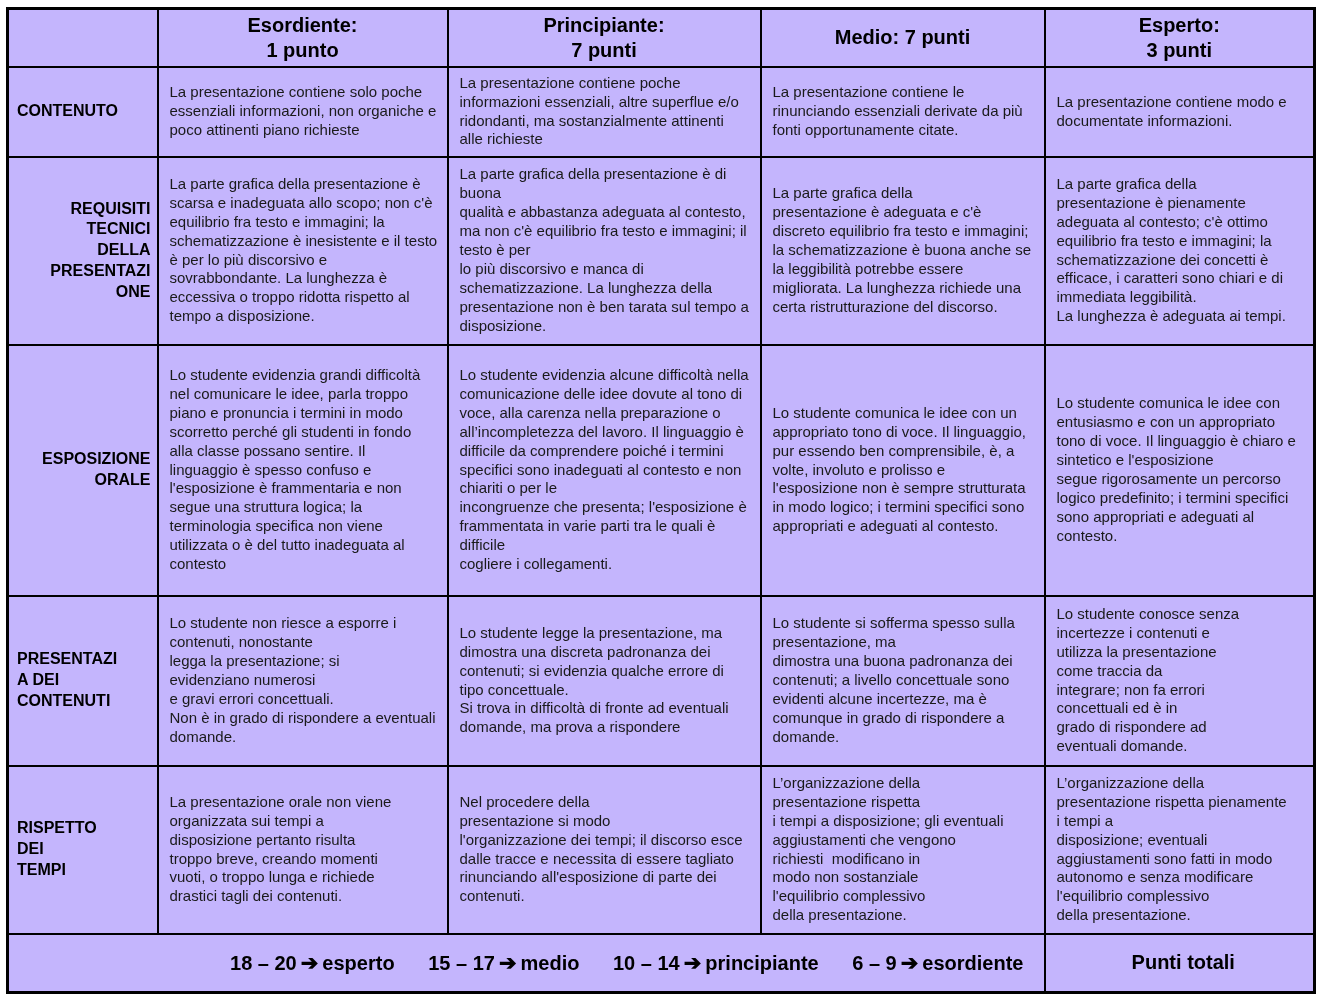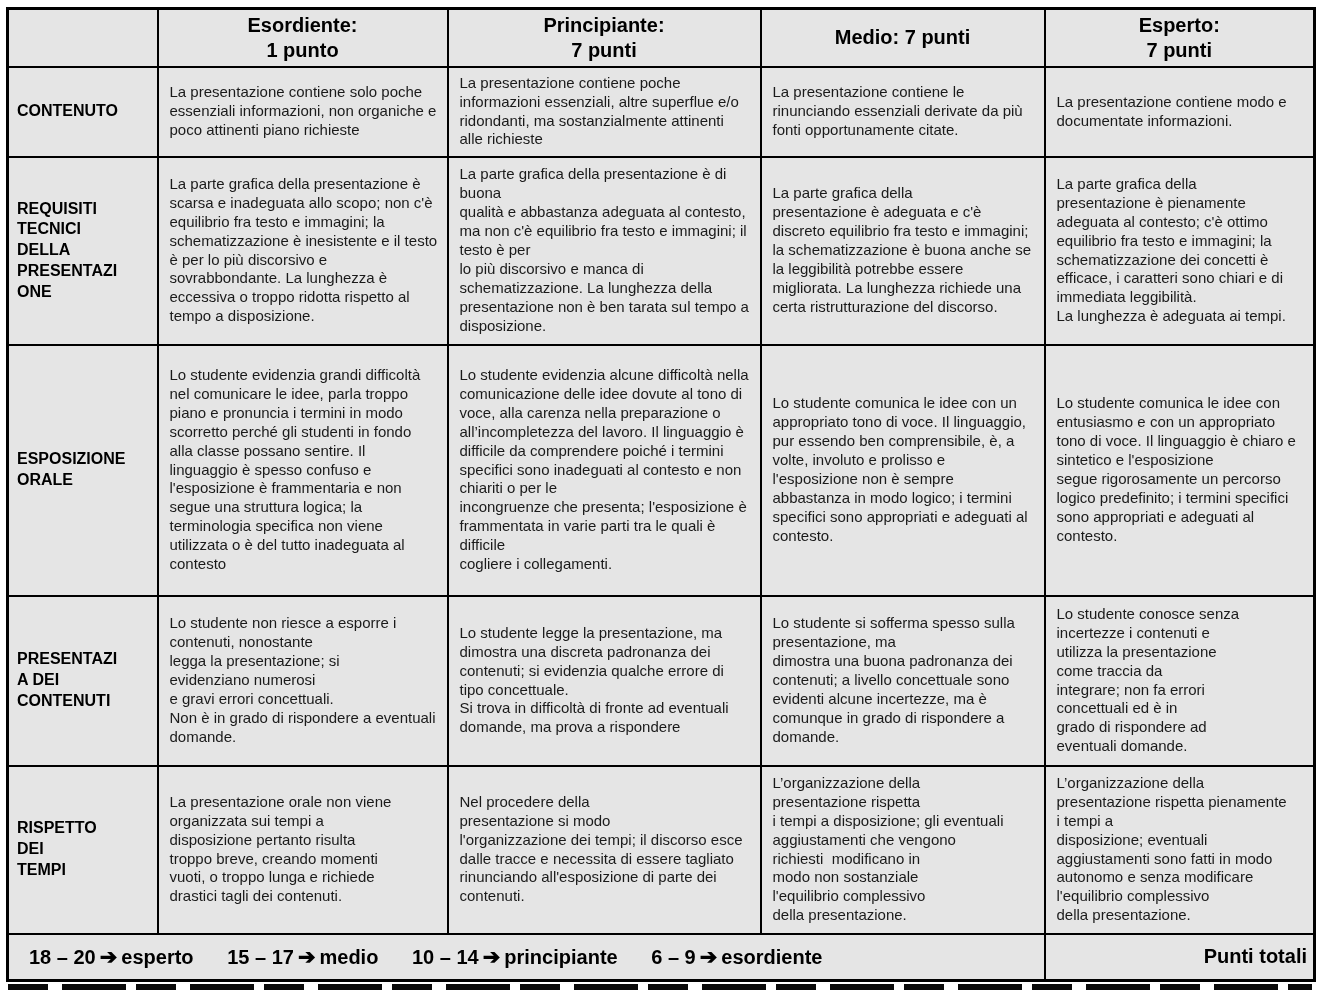--- a/index.html
+++ b/index.html
@@ -2,21 +2,21 @@
 <html><head>
 <meta charset="utf-8">
 <style>
   html,body { margin:0; padding:0; background:#ffffff; }
   body { font-family:"Liberation Sans", sans-serif; color:#111; }
   .sheet { width:1320px; height:995px; box-sizing:border-box; padding:7px 6px 0 6px; }
   table.rubric {
     border-collapse:collapse;
     table-layout:fixed;
     width:1307px;
-    background:#e5e5e5;
+    background:#c4b5fd;
     border:3px solid #000;
   }
   table.rubric td, table.rubric th {
     border:2px solid #000;
     vertical-align:middle;
     box-sizing:border-box;
     overflow:hidden;
   }
   th.colhead {
     font-size:20px;
@@ -29,38 +29,38 @@
   }
   td.rowlabel {
     font-weight:bold;
     font-size:16px;
     line-height:1.3;
     white-space:pre-line;
     padding:4px 6px 4px 8px;
     color:#000;
     overflow-wrap:break-word;
   }
-  td.rowlabel.al-center { text-align:left; }
+  td.rowlabel.al-center { text-align:right; }
   td.rowlabel.al-left { text-align:left; }
   td.cell {
     font-size:15px;
     line-height:1.26;
     padding:6px 9px 6px 11px;
     white-space:pre-wrap;
     text-align:left;
     color:#1a1a1a;
     overflow-wrap:break-word;
   }
   tr.footer-row td {
     font-size:20px;
     font-weight:bold;
     color:#000;
   }
-  td.legend-cell { text-align:left; padding:10px 6px; }
-  td.total-cell { text-align:right; padding:4px 6px 4px 14px; }
+  td.legend-cell { text-align:right; padding:16px 6px; }
+  td.total-cell { text-align:center; padding:4px 6px 4px 14px; }
   .legend-item { display:inline-block; margin:0 14px; white-space:nowrap; }
   .legend-item .arrow { margin:0 4px; font-size:21px; }
   .bottom-dash {
     height:6px;
     margin:2px 2px 0 2px;
     background:repeating-linear-gradient(90deg,#0a0a0a 0 40px, #ffffff 40px 54px, #0a0a0a 54px 118px, #ffffff 118px 128px);
   }
 </style>
 </head>
 <body>
@@ -77,21 +77,21 @@
 
     <tbody>
         <tr style="height:58px;">
       <th class="colhead"></th>
       <th class="colhead">Esordiente:
 1 punto</th>
       <th class="colhead">Principiante:
 7 punti</th>
       <th class="colhead">Medio: 7 punti</th>
       <th class="colhead">Esperto:
-7 punti</th>
+3 punti</th>
     </tr>
 
     <tr style="height:90px;">
       <td class="rowlabel al-left">CONTENUTO</td>
       <td class="cell">La presentazione contiene solo poche essenziali informazioni, non organiche e poco attinenti piano richieste</td>
       <td class="cell">La presentazione contiene poche informazioni essenziali, altre superflue e/o ridondanti, ma sostanzialmente attinenti alle richieste</td>
       <td class="cell">La presentazione contiene le rinunciando essenziali derivate da più fonti opportunamente citate.</td>
       <td class="cell">La presentazione contiene modo e documentate informazioni.</td>
     </tr>
 
@@ -113,21 +113,21 @@
 La lunghezza è adeguata ai tempi.</td>
     </tr>
 
     <tr style="height:251px;">
       <td class="rowlabel al-center">ESPOSIZIONE
 ORALE</td>
       <td class="cell">Lo studente evidenzia grandi difficoltà nel comunicare le idee, parla troppo piano e pronuncia i termini in modo scorretto perché gli studenti in fondo alla classe possano sentire. Il linguaggio è spesso confuso e l'esposizione è frammentaria e non segue una struttura logica; la terminologia specifica non viene utilizzata o è del tutto inadeguata al contesto</td>
       <td class="cell">Lo studente evidenzia alcune difficoltà nella comunicazione delle idee dovute al tono di voce, alla carenza nella preparazione o all’incompletezza del lavoro. Il linguaggio è difficile da comprendere poiché i termini specifici sono inadeguati al contesto e non chiariti o per le
 incongruenze che presenta; l'esposizione è frammentata in varie parti tra le quali è difficile
 cogliere i collegamenti.</td>
-      <td class="cell">Lo studente comunica le idee con un appropriato tono di voce. Il linguaggio, pur essendo ben comprensibile, è, a volte, involuto e prolisso e l'esposizione non è sempre abbastanza in modo logico; i termini specifici sono appropriati e adeguati al contesto.</td>
+      <td class="cell">Lo studente comunica le idee con un appropriato tono di voce. Il linguaggio, pur essendo ben comprensibile, è, a volte, involuto e prolisso e l'esposizione non è sempre strutturata in modo logico; i termini specifici sono appropriati e adeguati al contesto.</td>
       <td class="cell">Lo studente comunica le idee con entusiasmo e con un appropriato tono di voce. Il linguaggio è chiaro e sintetico e l'esposizione
 segue rigorosamente un percorso logico predefinito; i termini specifici sono appropriati e adeguati al contesto.</td>
     </tr>
 
     <tr style="height:170px;">
       <td class="rowlabel al-left">PRESENTAZI
 A DEI
 CONTENUTI</td>
       <td class="cell">Lo studente non riesce a esporre i contenuti, nonostante
 legga la presentazione; si

